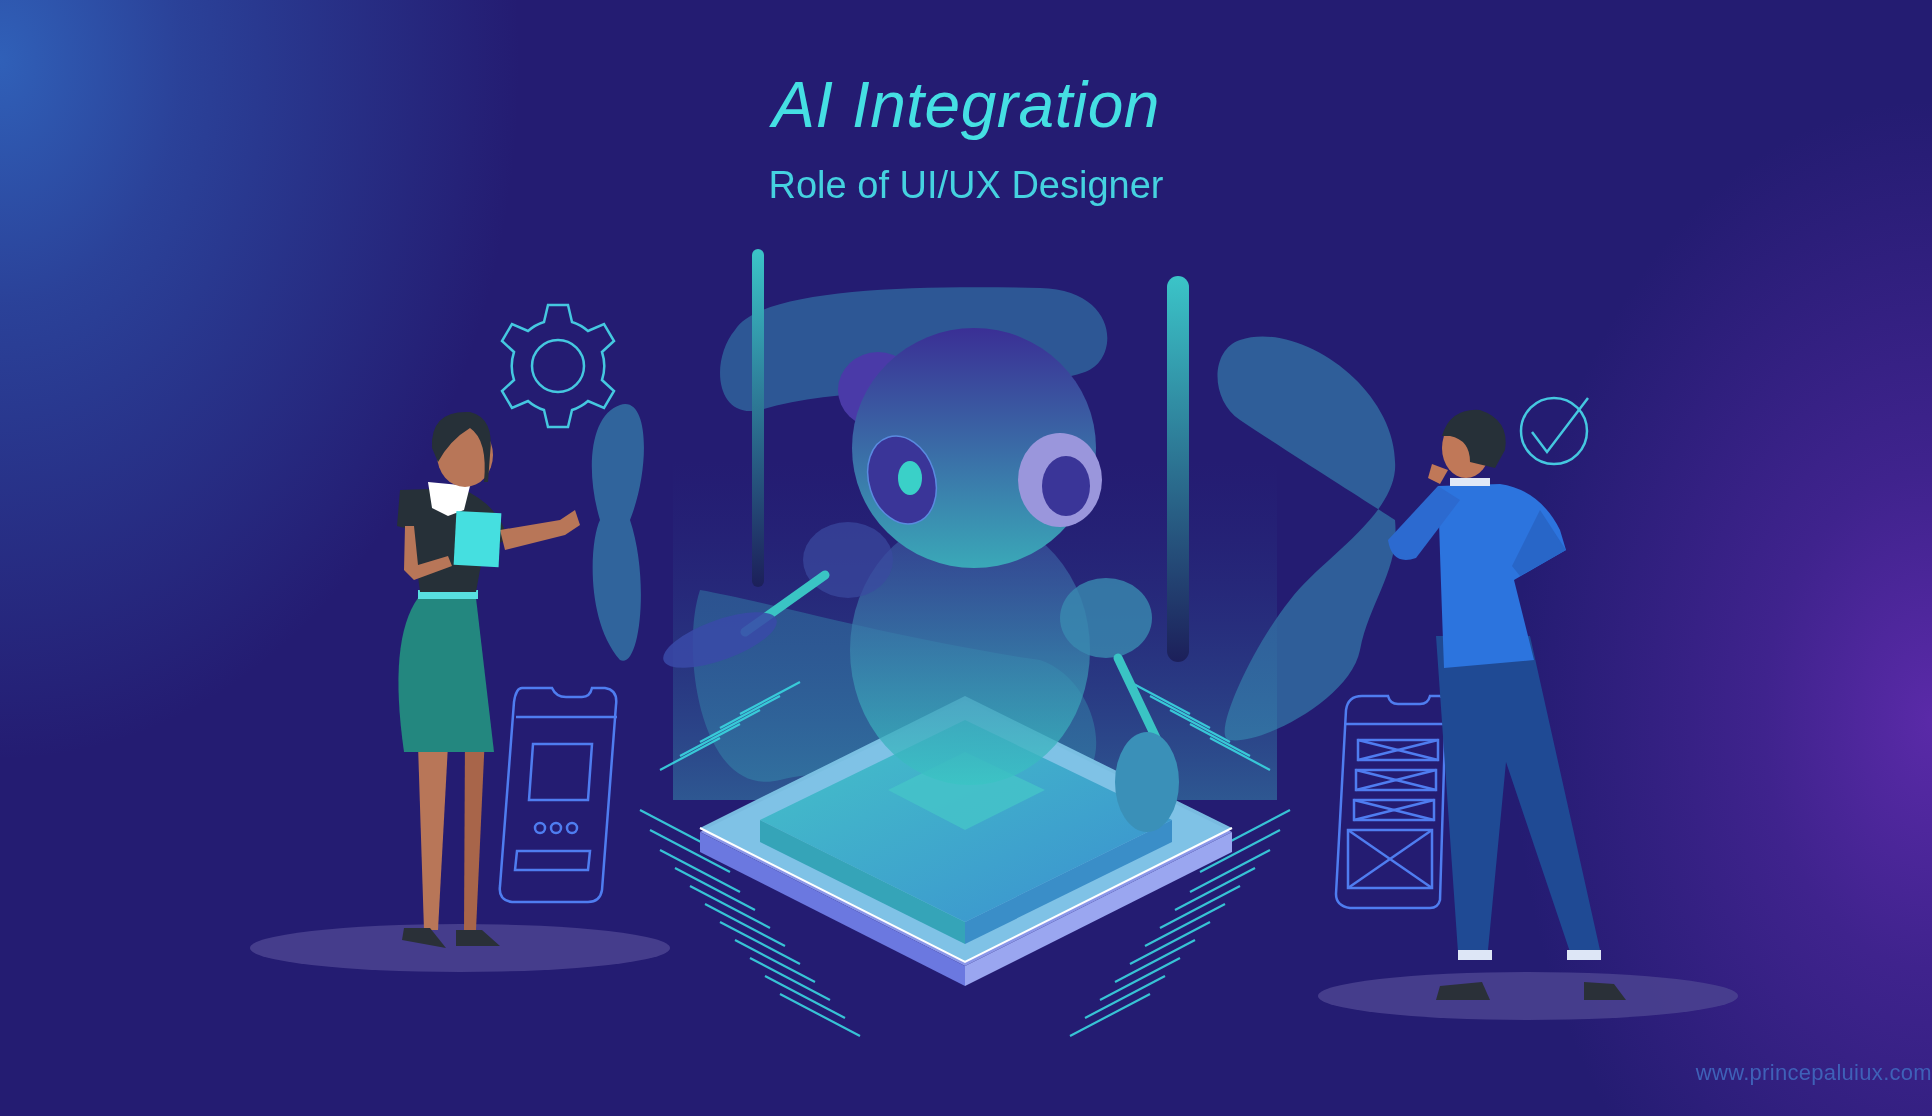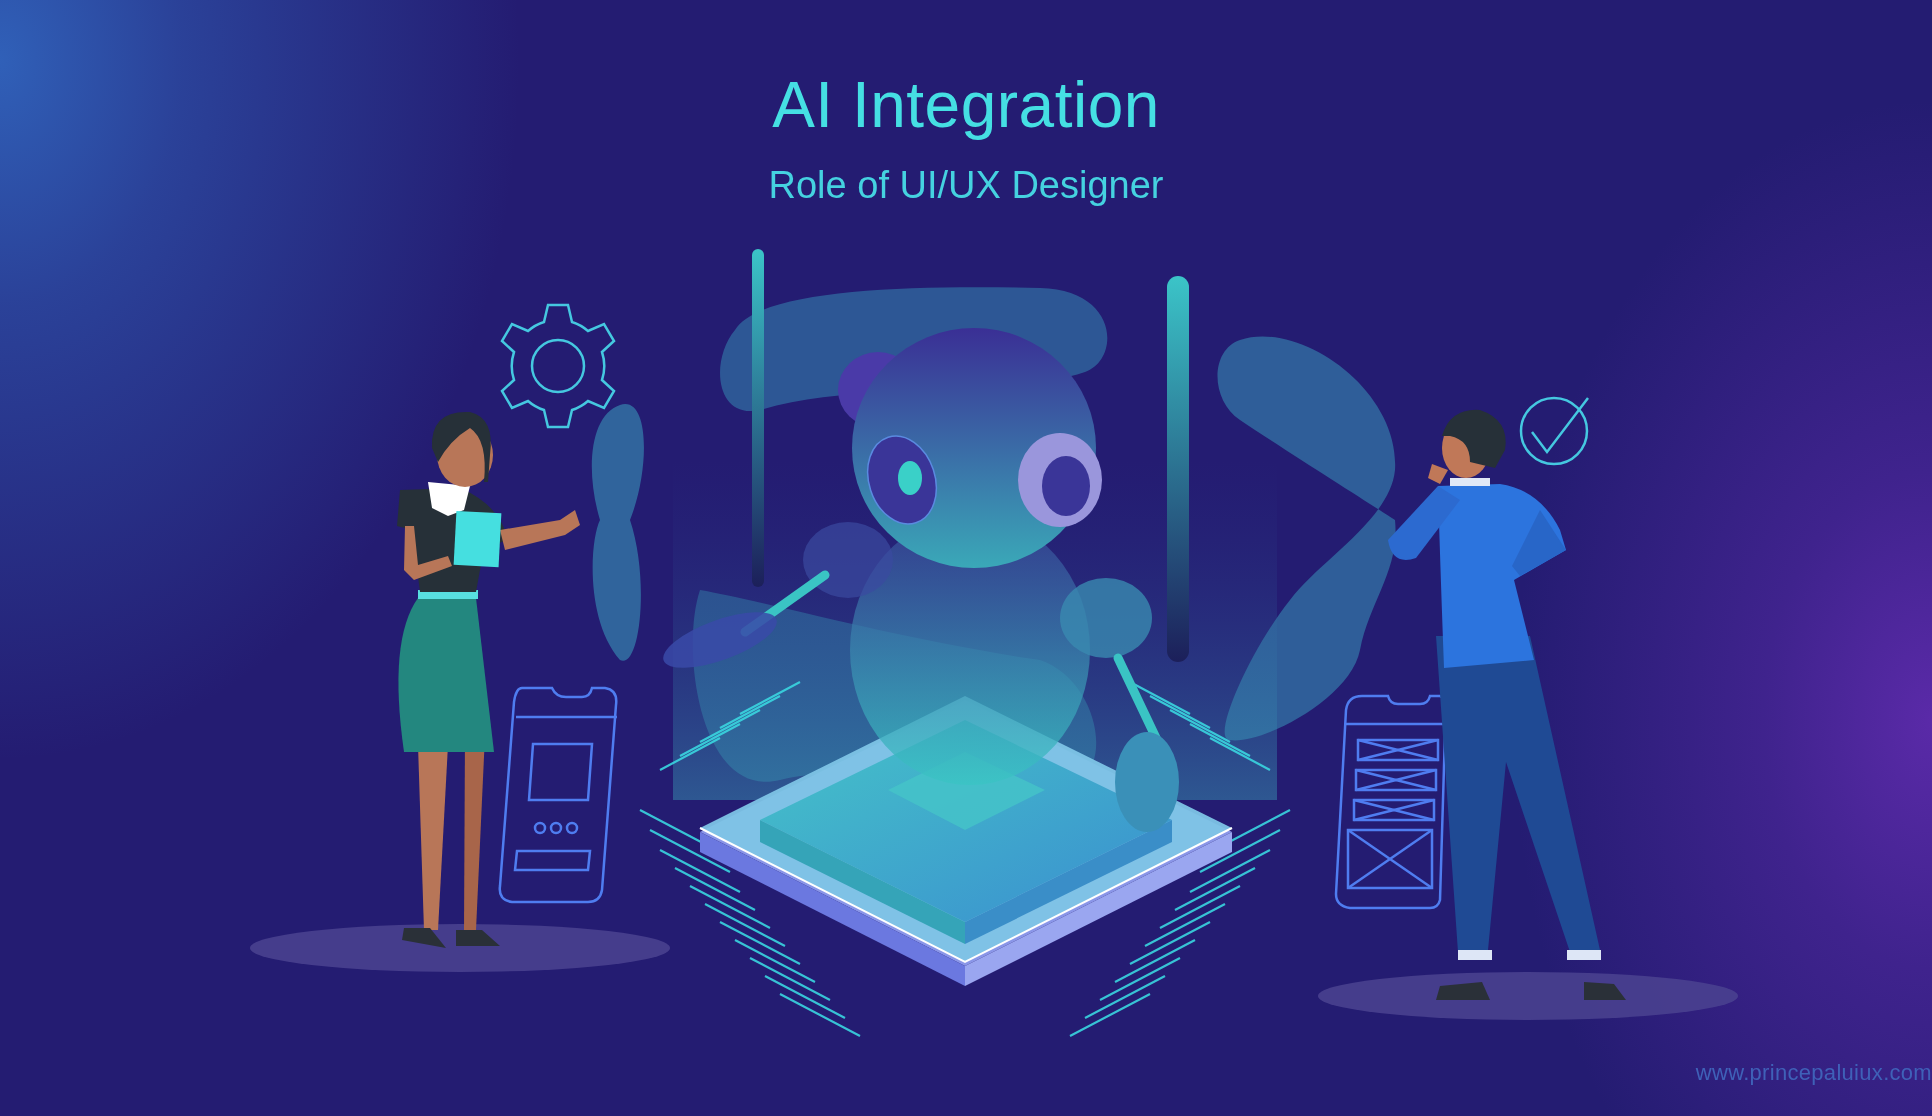--- a/index.html
+++ b/index.html
@@ -6,21 +6,21 @@
   body { width:1932px; height:1116px; overflow:hidden; font-family:"Liberation Sans", sans-serif; }
   .canvas {
     position:relative; width:1932px; height:1116px; overflow:hidden;
     background:
       radial-gradient(ellipse 520px 700px at 0px 60px, #3060b8 0%, rgba(48,96,184,0.55) 35%, rgba(36,30,114,0) 100%),
       radial-gradient(ellipse 420px 620px at 1932px 720px, #5a2aa8 0%, rgba(90,42,168,0.5) 40%, rgba(36,26,112,0) 100%),
       #241c72;
   }
   .title {
     position:absolute; left:0; width:1932px; top:68px; text-align:center;
-    font-size:64px; color:#45dfe3; letter-spacing:0.5px; font-weight:400;
+    font-size:64px; color:#45dfe3; letter-spacing:0.5px; font-weight:400;font-style:italic;
   }
   .subtitle {
     position:absolute; left:0; width:1932px; top:164px; text-align:center;
     font-size:38px; color:#45d2e0; font-weight:400;
   }
   .footer {
     position:absolute; left:0; width:1932px; top:1060px; text-align:right;
     font-size:22px; color:#3f61b8; letter-spacing:0.3px;
   }
   svg.art { position:absolute; left:0; top:0; }

